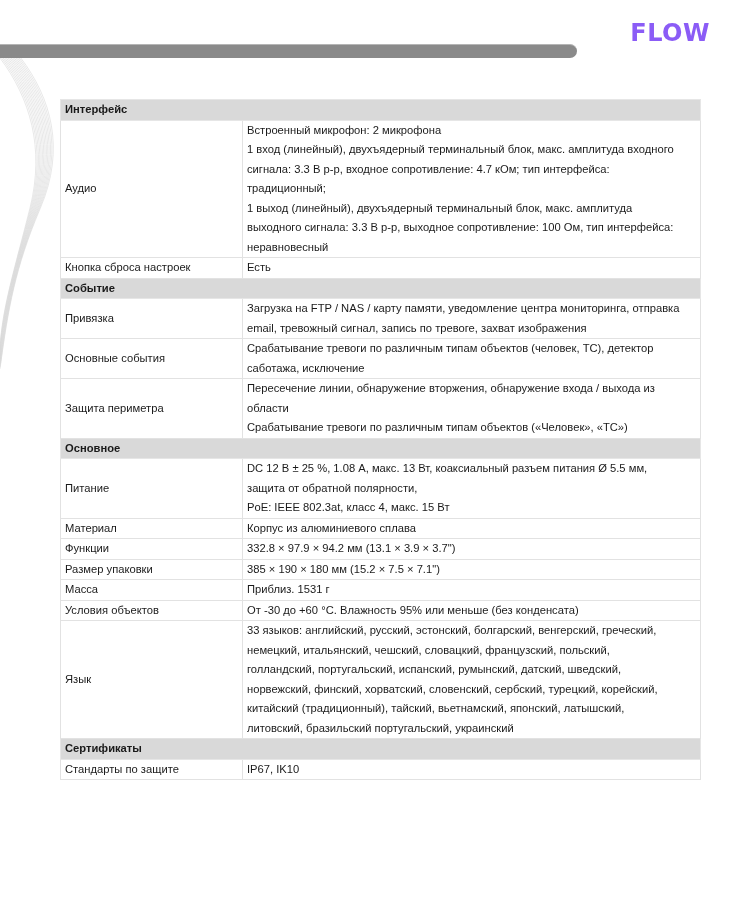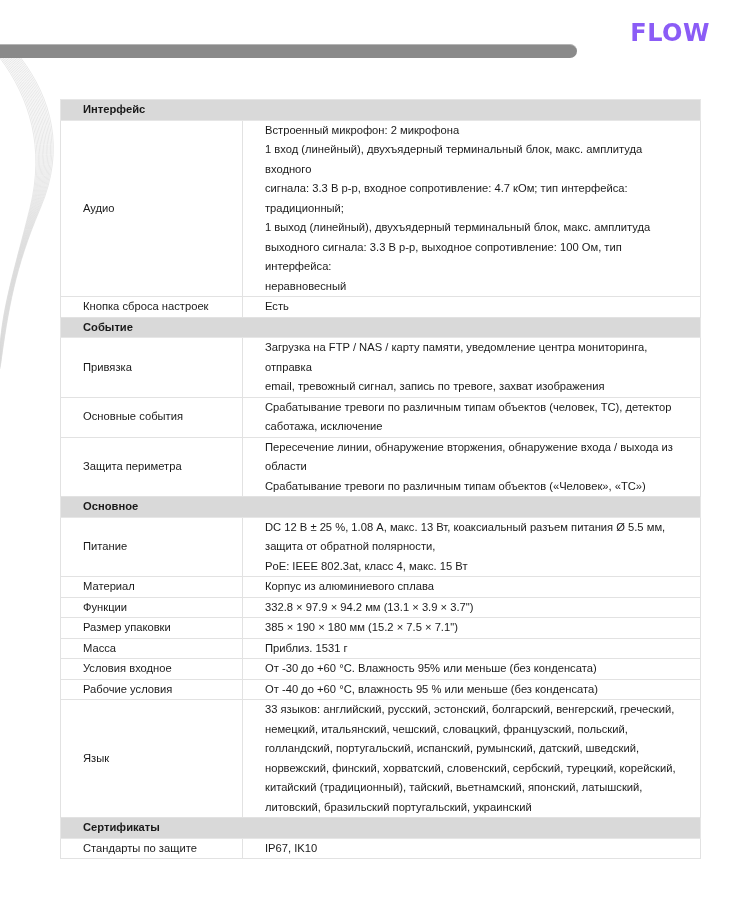--- a/index.html
+++ b/index.html
@@ -21,21 +21,21 @@
     }
     .waves { position: absolute; left: 0; top: 58px; width: 60px; height: 320px; }
     table.spec {
       position: absolute; left: 60px; top: 99px; width: 640px;
       border-collapse: collapse; table-layout: fixed;
       font-size: 11.2px; line-height: 19.5px;
     }
     table.spec col.c1 { width: 182px; }
     table.spec col.c2 { width: 458px; }
     table.spec td {
-      border: 1px solid #e2e2e2; padding: 0 22px; vertical-align: middle;
+      border: 1px solid #e2e2e2; padding: 0 4px; vertical-align: middle;
     }
     table.spec tr.section td {
       background: #d9d9d9; font-weight: bold; height: 18px;
       border-color: #e6e6e6;
     }
     table.spec td.label { color: #1a1a1a; }
     .line { display: block; }
   </style>
 </head>
 <body>
@@ -143,29 +143,23 @@
           <span class="line">385 × 190 × 180 мм (15.2 × 7.5 × 7.1")</span>
         </td>
       </tr>
       <tr>
         <td class="label">Масса</td>
         <td>
           <span class="line">Приблиз. 1531 г</span>
         </td>
       </tr>
       <tr>
-        <td class="label">Условия входное</td>
+        <td class="label">Условия объектов</td>
         <td>
           <span class="line">От -30 до +60 °C. Влажность 95% или меньше (без конденсата)</span>
-        </td>
-      </tr>
-      <tr>
-        <td class="label">Рабочие условия</td>
-        <td>
-          <span class="line">От -40 до +60 °C, влажность 95 % или меньше (без конденсата)</span>
         </td>
       </tr>
       <tr>
         <td class="label">Язык</td>
         <td>
           <span class="line">33 языков: английский, русский, эстонский, болгарский, венгерский, греческий,</span>
           <span class="line">немецкий, итальянский, чешский, словацкий, французский, польский,</span>
           <span class="line">голландский, португальский, испанский, румынский, датский, шведский,</span>
           <span class="line">норвежский, финский, хорватский, словенский, сербский, турецкий, корейский,</span>
           <span class="line">китайский (традиционный), тайский, вьетнамский, японский, латышский,</span>

